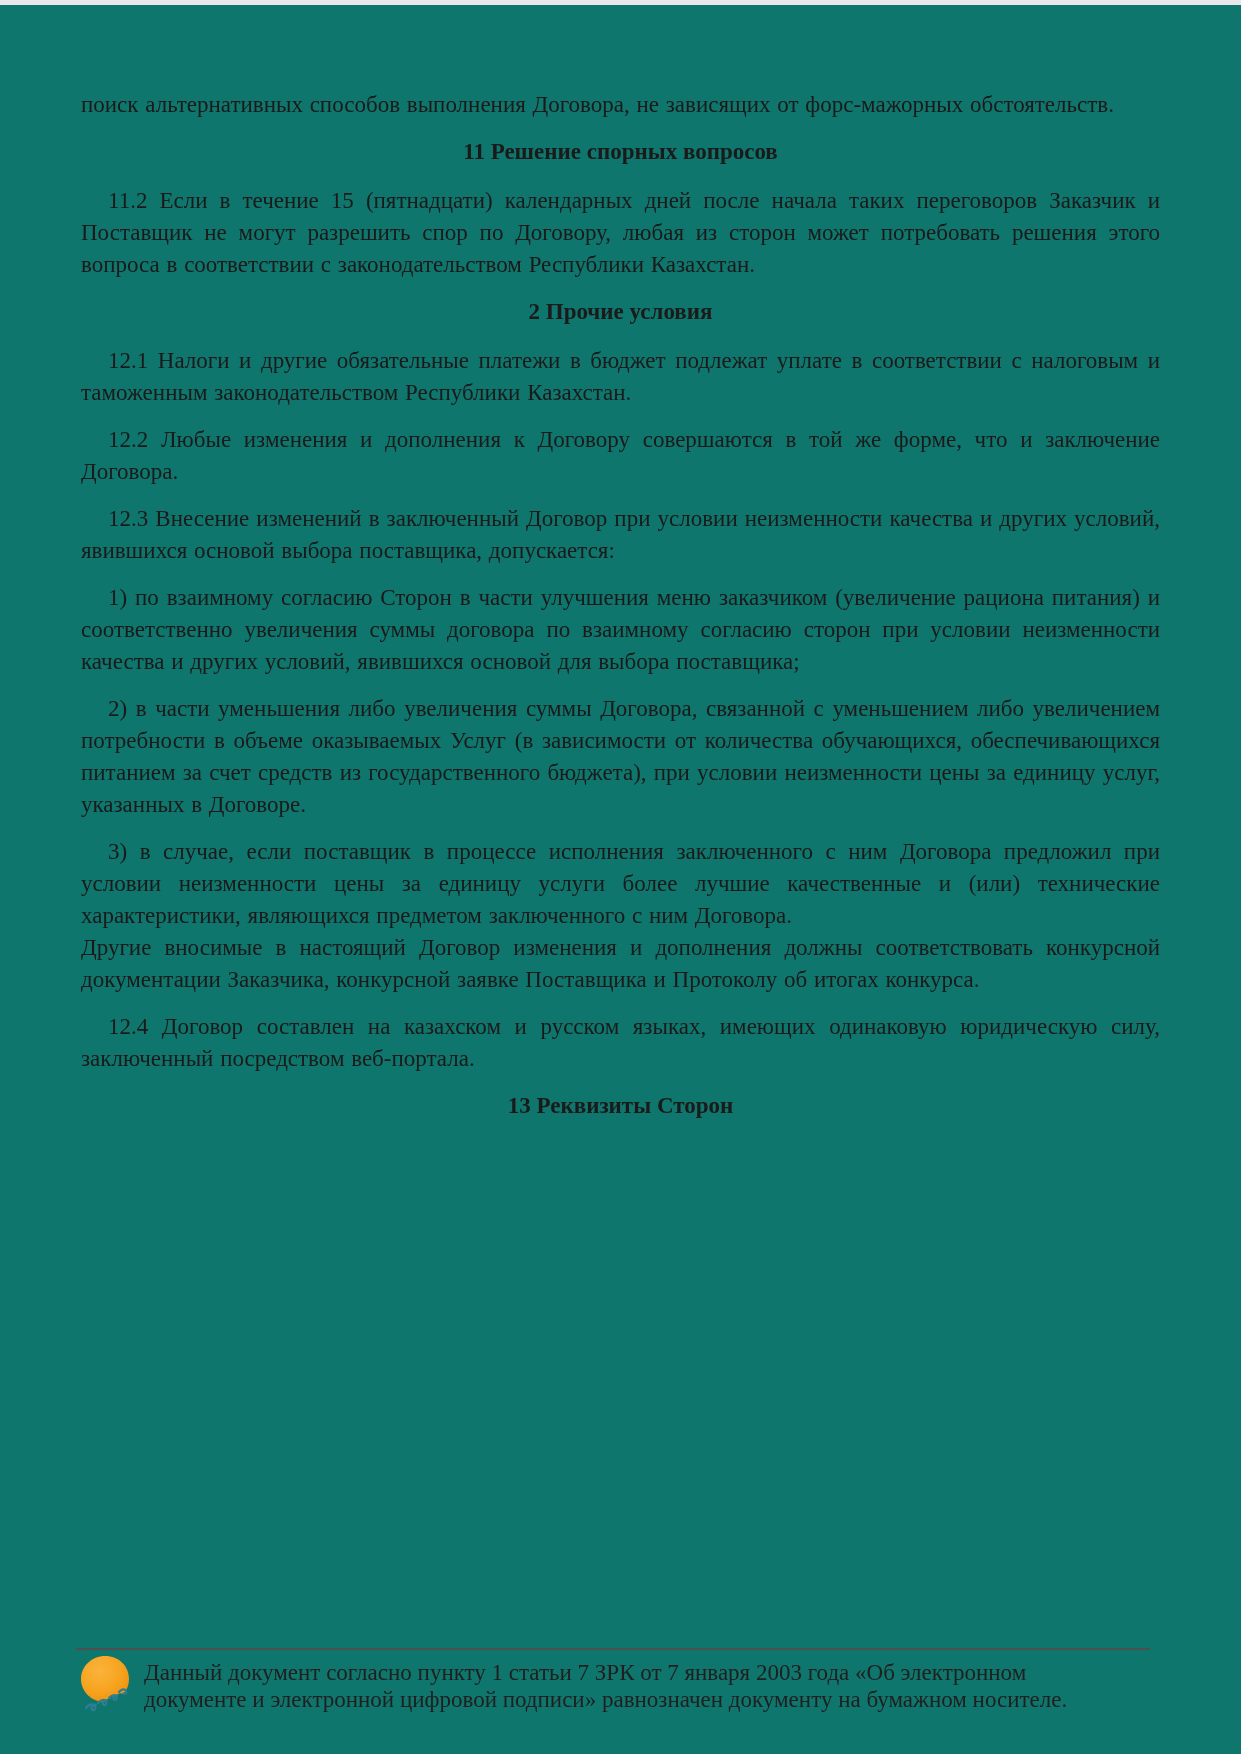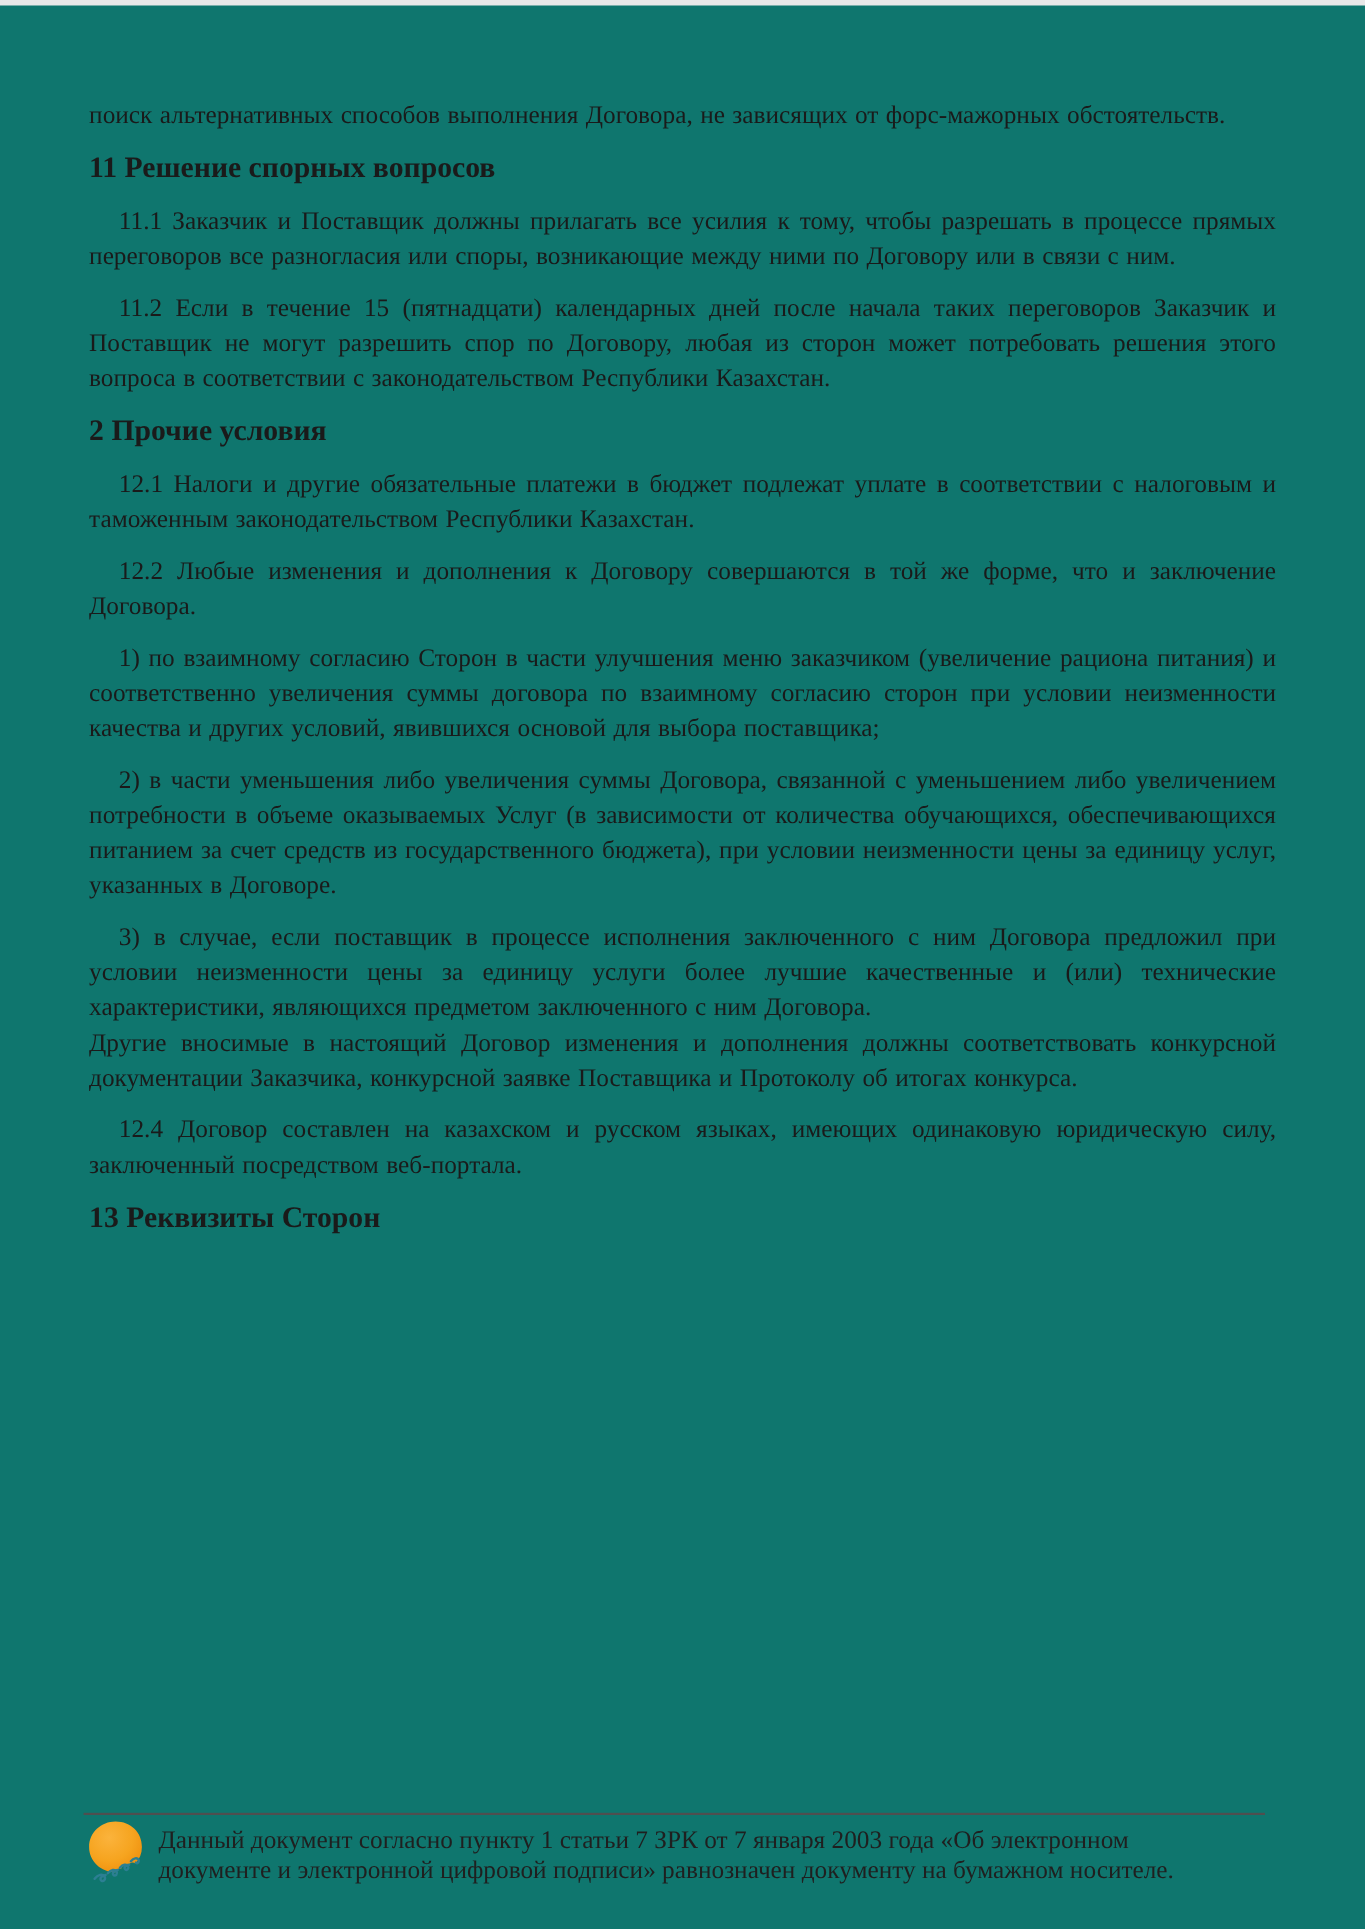--- a/index.html
+++ b/index.html
@@ -22,23 +22,24 @@
   .para {
     font-size: 23px;
     line-height: 32px;
     margin: 0 0 15px 0;
     text-align: justify;
     text-indent: 27px;
     word-spacing: 1px;
   }
   .para.no-indent { text-indent: 0; }
   .heading {
-    font-size: 27px;
+    font-size: 23px;
     line-height: 32px;
     font-weight: 700;
+    text-align: center;
     text-indent: 0;
     margin: 13px 0 17px 0;
   }
   .footer-rule {
     position: absolute;
     left: 76px;
     top: 1643px;
     width: 1074px;
     border-top: 2px solid #4f4f4f;
   }
@@ -66,25 +67,25 @@
   }
 </style>
 </head>
 <body>
 
 <div class="page">
 
   <div class="doc-body">
     <p class="para no-indent">поиск альтернативных способов выполнения Договора, не зависящих от форс-мажорных обстоятельств.</p>
     <p class="heading">11 Решение спорных вопросов</p>
-    <p class="para">11.1 Заказчик и Поставщик должны прилагать все усилия к тому, чтобы разрешать в процессе прямых переговоров все разногласия или споры, возникающие между ними по Договору или в связи с ним.</p>
     <p class="para">11.2 Если в течение 15 (пятнадцати) календарных дней после начала таких переговоров Заказчик и Поставщик не могут разрешить спор по Договору, любая из сторон может потребовать решения этого вопроса в соответствии с законодательством Республики Казахстан.</p>
     <p class="heading">2 Прочие условия</p>
     <p class="para">12.1 Налоги и другие обязательные платежи в бюджет подлежат уплате в соответствии с налоговым и таможенным законодательством Республики Казахстан.</p>
     <p class="para">12.2 Любые изменения и дополнения к Договору совершаются в той же форме, что и заключение Договора.</p>
+    <p class="para">12.3 Внесение изменений в заключенный Договор при условии неизменности качества и других условий, явившихся основой выбора поставщика, допускается:</p>
     <p class="para">1) по взаимному согласию Сторон в части улучшения меню заказчиком (увеличение рациона питания) и соответственно увеличения суммы договора по взаимному согласию сторон при условии неизменности качества и других условий, явившихся основой для выбора поставщика;</p>
     <p class="para">2) в части уменьшения либо увеличения суммы Договора, связанной с уменьшением либо увеличением потребности в объеме оказываемых Услуг (в зависимости от количества обучающихся, обеспечивающихся питанием за счет средств из государственного бюджета), при условии неизменности цены за единицу услуг, указанных в Договоре.</p>
     <p class="para" style="margin-bottom:0;">3) в случае, если поставщик в процессе исполнения заключенного с ним Договора предложил при условии неизменности цены за единицу услуги более лучшие качественные и (или) технические характеристики, являющихся предметом заключенного с ним Договора.</p>
     <p class="para no-indent">Другие вносимые в настоящий Договор изменения и дополнения должны соответствовать конкурсной документации Заказчика, конкурсной заявке Поставщика и Протоколу об итогах конкурса.</p>
     <p class="para">12.4 Договор составлен на казахском и русском языках, имеющих одинаковую юридическую силу, заключенный посредством веб-портала.</p>
     <p class="heading">13 Реквизиты Сторон</p>
   </div>
 
   <div class="footer-rule"></div>
 

